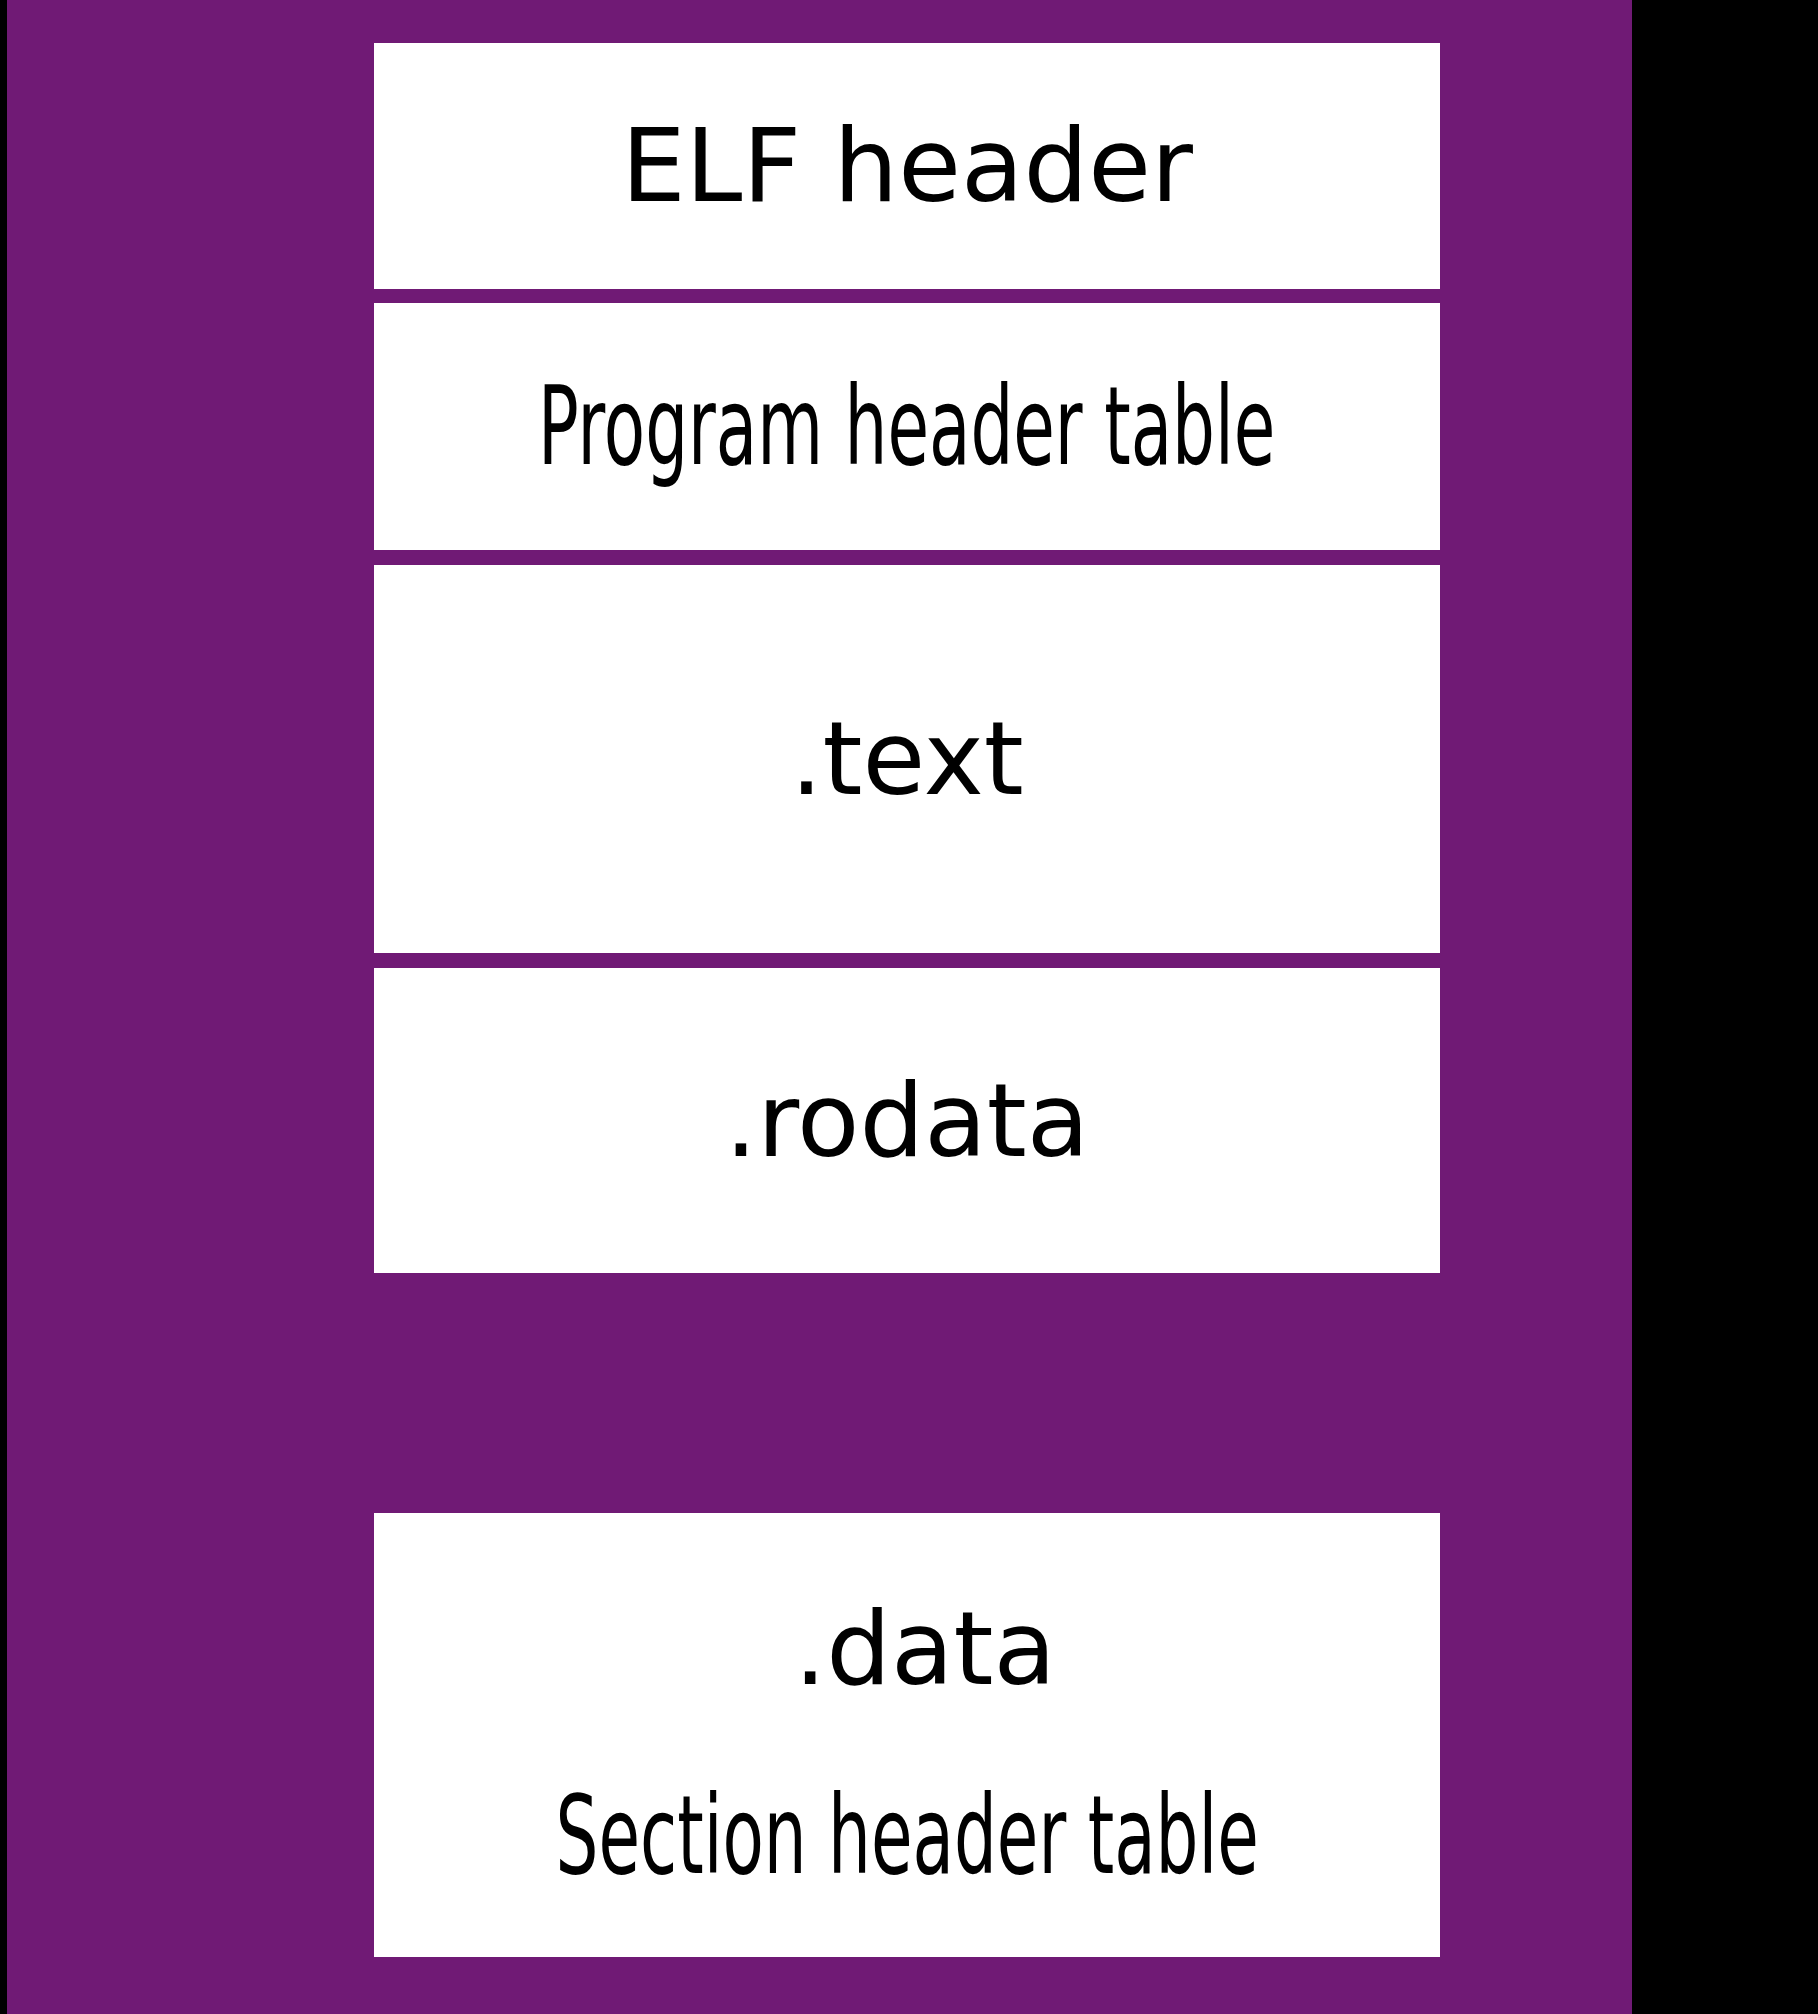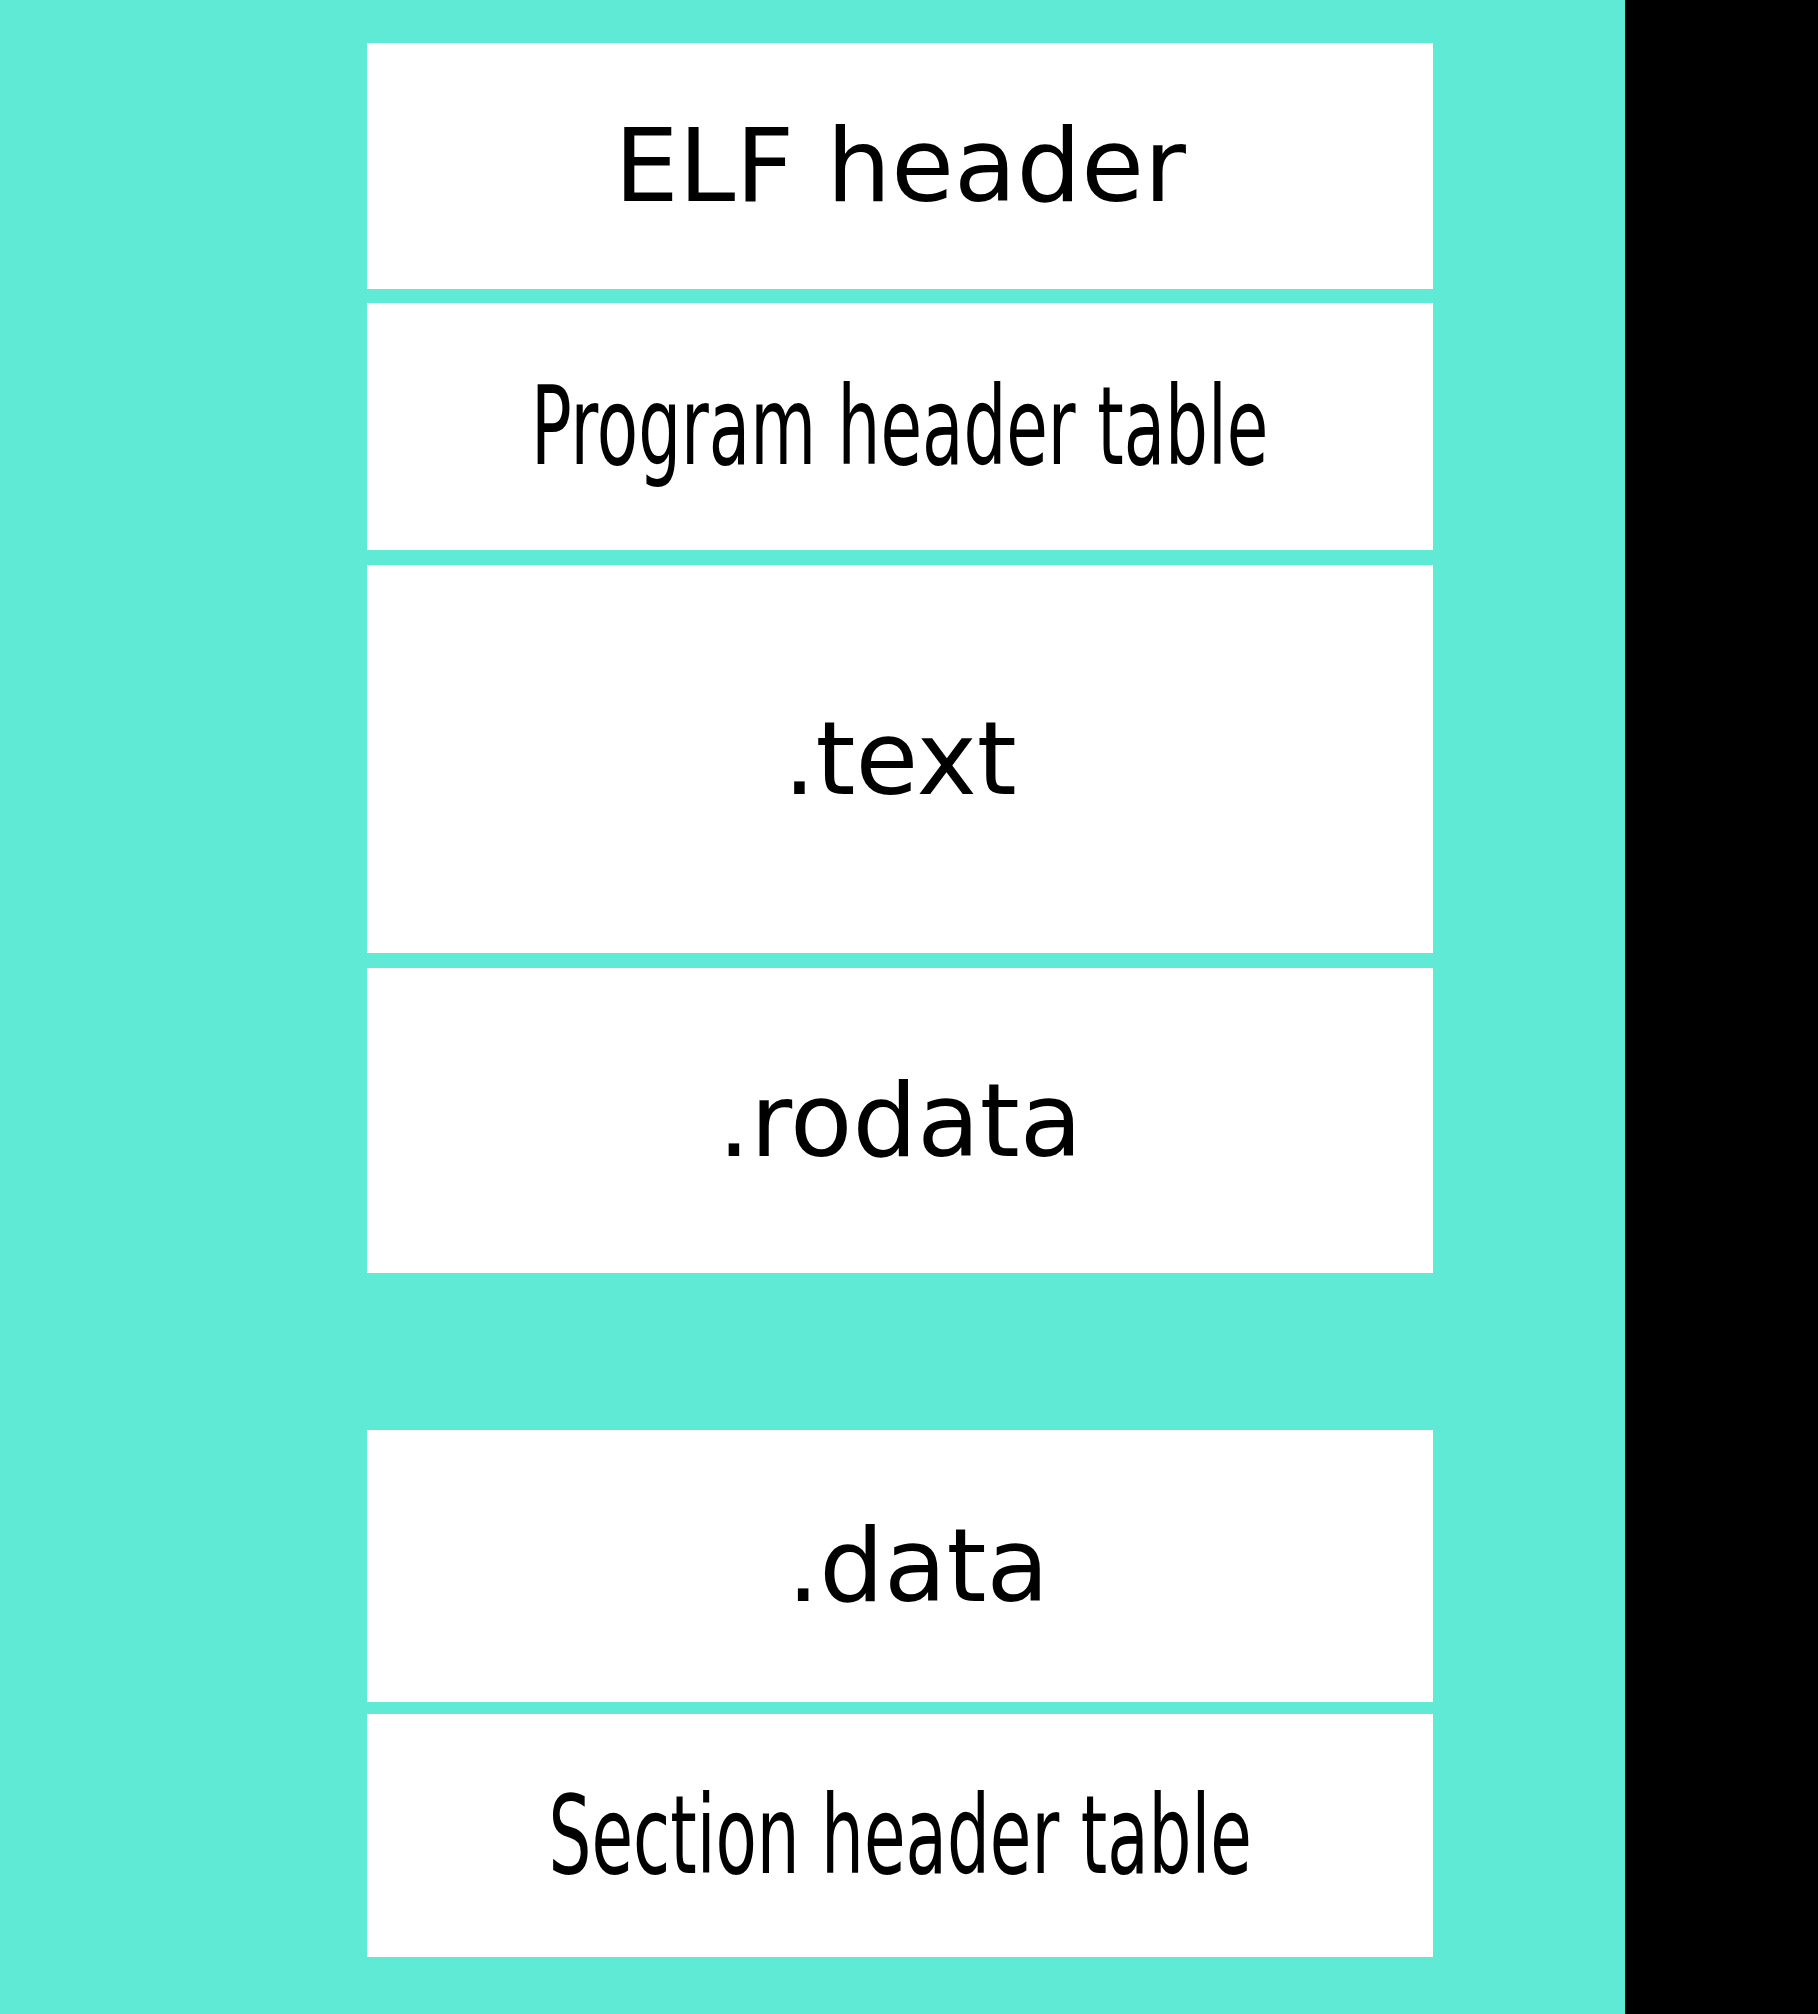--- a/index.html
+++ b/index.html
@@ -8,22 +8,23 @@
     padding: 0;
     background: #000000;
   }
   body {
     font-family: "DejaVu Sans", "Liberation Sans", sans-serif;
   }
   #canvas {
     position: relative;
     width: 1625px;
     height: 2015px;
-    background: #5eead4;
+    background: #701a75;
     overflow: hidden;
+    margin-left: 7px;
   }
   .section-box {
     position: absolute;
     background: #ffffff;
     color: #000000;
     display: flex;
     align-items: center;
     justify-content: center;
     box-sizing: border-box;
     overflow: hidden;
@@ -42,21 +43,21 @@
     transform: scaleX(0.62);
     transform-origin: center center;
     font-size: 109px;
   }
 
   
   #box-elf-header          { left: 367px; top: 43px;   width: 1066px; height: 246px; }
   #box-program-header-table{ left: 367px; top: 303px;  width: 1066px; height: 247px; }
   #box-text                { left: 367px; top: 565px;  width: 1066px; height: 388px; }
   #box-rodata              { left: 367px; top: 968px; width: 1066px; height: 305px; }
-  #box-data                { left: 367px; top: 1430px; width: 1066px; height: 272px; padding-left: 36px; }
+  #box-data                { left: 367px; top: 1513px; width: 1066px; height: 272px; padding-left: 36px; }
   #box-section-header-table{ left: 367px; top: 1714px; width: 1066px; height: 243px; }
 </style>
 </head>
 <body>
 
 <div id="canvas">
 
   <div class="section-box" id="box-elf-header">
     <span class="section-label">ELF header</span>
   </div>

